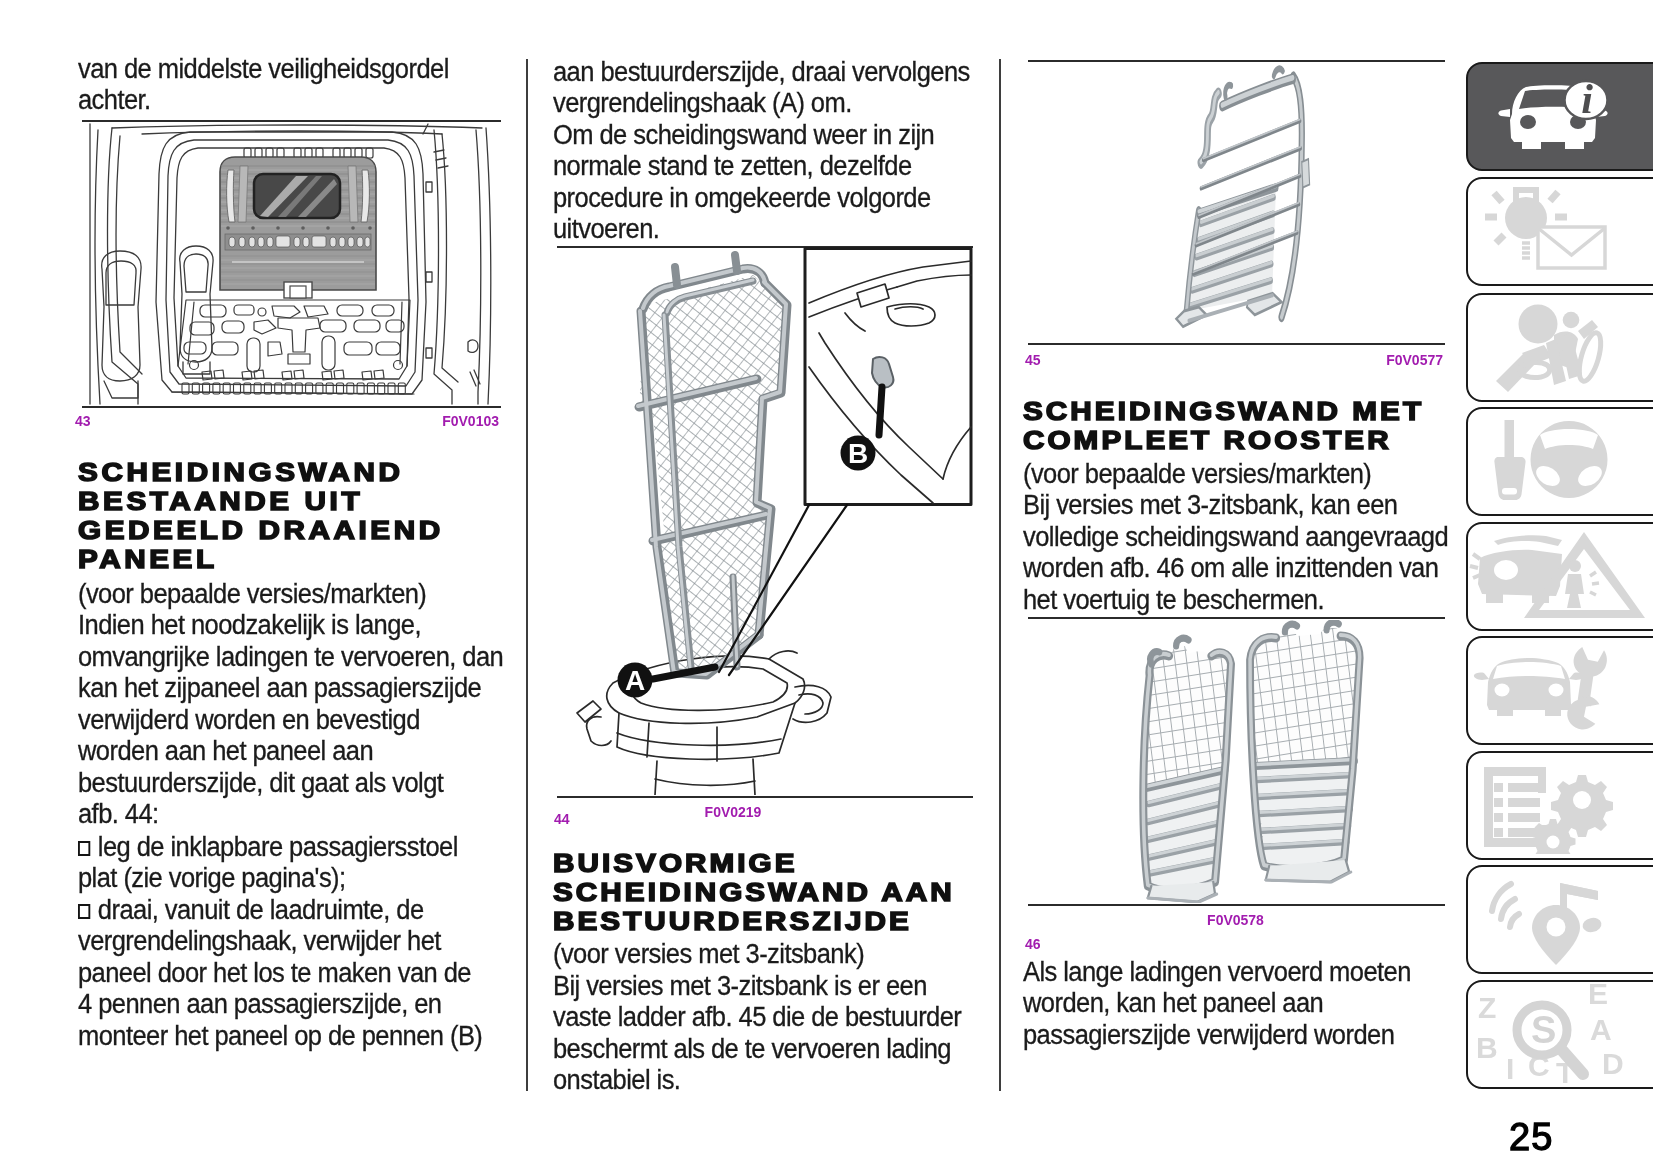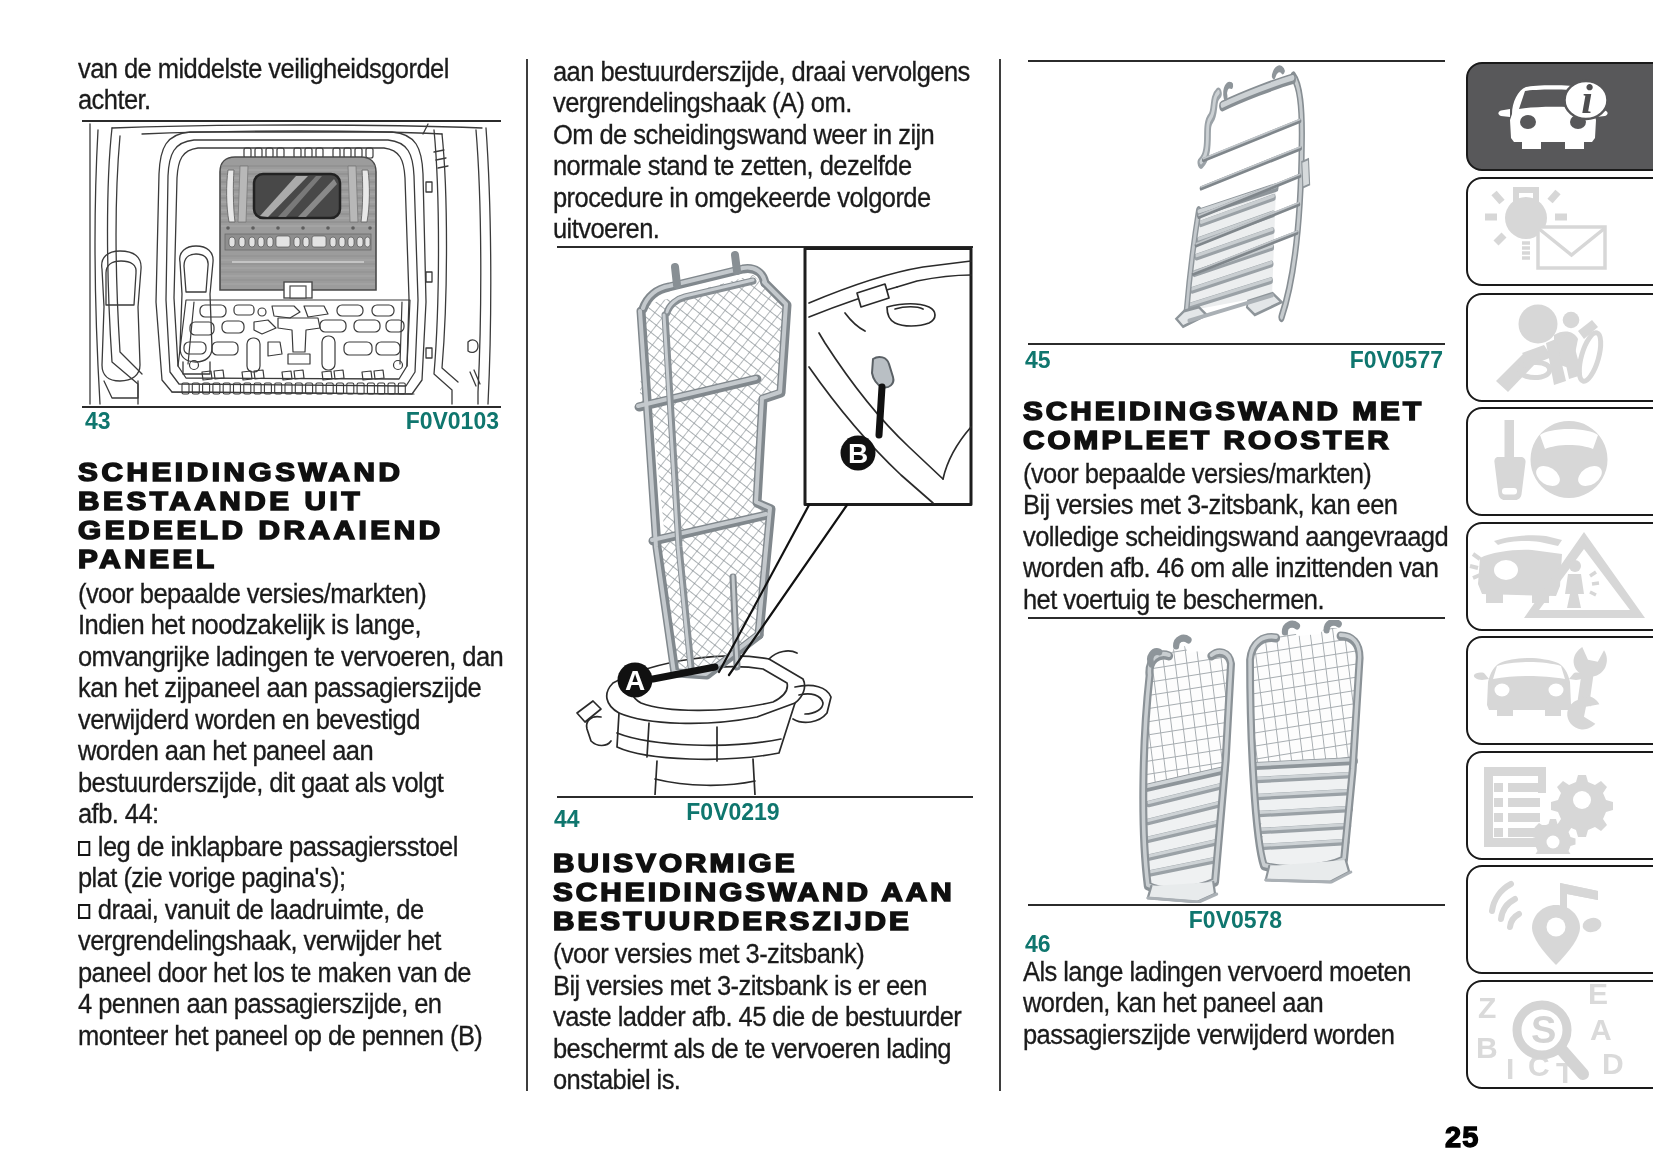--- a/index.html
+++ b/index.html
@@ -4,21 +4,21 @@
 <style>
 html,body{margin:0;padding:0;}
 body{width:1653px;height:1165px;background:#fff;overflow:hidden;position:relative;
   font-family:"Liberation Sans",sans-serif;}
 .abs{position:absolute;}
 .txt{position:absolute;font-size:27px;line-height:31.5px;color:#1b1b1b;letter-spacing:-0.6px;white-space:pre;transform:scaleX(0.945);transform-origin:0 0;-webkit-text-stroke:0.3px #1b1b1b;}
 .hd{position:absolute;font-weight:bold;font-size:26.5px;line-height:29px;color:#101010;
   letter-spacing:3.2px;-webkit-text-stroke:1.6px #101010;white-space:pre;
   transform:scaleX(1.12);transform-origin:0 0;}
 .hd2{letter-spacing:2.72px;}
-.cap{position:absolute;font-weight:bold;font-size:23px;line-height:20px;color:#0f766e;}
+.cap{position:absolute;font-weight:bold;font-size:14px;line-height:20px;color:#a21caf;}
 .rule{position:absolute;height:2px;background:#2b2b2b;}
 .vsep{position:absolute;width:1.6px;background:#3e3e3e;top:59px;height:1032px;}
 .sq{display:inline-block;width:9px;height:11px;border:2.6px solid #141414;margin-right:8px;}
 .box{position:absolute;left:1466px;width:206px;height:105px;border:2.2px solid #1a1a1a;
   border-radius:16px;background:#fff;}
 .box.dark{background:#58585a;}
 </style>
 </head>
 <body>
 <div class="vsep" style="left:526.3px"></div>
@@ -201,21 +201,21 @@
   <path d="M352,8 C358,70 358,180 352,252 L370,268 L370,282"></path>
   <path d="M360,12 C366,70 366,175 360,246 L376,260"></path>
   <path d="M394,8 C400,80 400,190 396,270 L396,282"></path>
   <path d="M404,6 C410,90 410,200 406,282"></path>
   <path d="M386,220 C390,216 396,218 396,224 C396,230 390,232 386,229 Z"></path>
   <path d="M388,250 l6,14 M392,248 l6,14"></path>
   <path d="M344,60 l6,0 l0,10 l-6,0 Z M344,150 l6,0 l0,10 l-6,0 Z M344,226 l6,0 l0,10 l-6,0 Z"></path>
 </g>
 </svg></div>
 <div class="rule" style="left:82px;top:406.3px;width:419px;"></div>
-<div class="cap" style="left:85px;top:411.3px;">43</div>
+<div class="cap" style="left:75px;top:411.3px;">43</div>
 <div class="cap" style="left:82px;top:411.3px;width:417px;text-align:right;">F0V0103</div>
 
 <div class="hd" style="left:77.5px;top:457.9px;">SCHEIDINGSWAND
 BESTAANDE UIT
 GEDEELD DRAAIEND
 PANEEL</div>
 
 <div class="txt" style="left:77.5px;top:578.7px;">(voor bepaalde versies/markten)</div>
 <div class="txt" style="left:77.5px;top:610.3px;">Indien het noodzakelijk is lange,
 omvangrijke ladingen te vervoeren, dan
@@ -646,14 +646,14 @@
     <text x="38" y="97">I</text>
     <text x="60" y="94">C</text>
     <text x="88" y="101">T</text>
     <text x="134" y="92">D</text>
   </g>
   <circle cx="74" cy="48" r="25" fill="#fff" stroke="#d4d4d4" stroke-width="9"></circle>
   <text x="63" y="61" font-family="Liberation Sans, sans-serif" font-weight="bold" font-size="38" fill="#d4d4d4">S</text>
   <path d="M93,67 L115,92" stroke="#d4d4d4" stroke-width="12" stroke-linecap="round" fill="none"></path>
 </svg></div>
 
-<div class="abs" style="left:1445px;top:1122px;line-height:30px;font-size:29px;font-weight:bold;
+<div class="abs" style="left:1509px;top:1122px;line-height:30px;font-size:38px;font-weight:normal;
   -webkit-text-stroke:1.3px #000;letter-spacing:1px;">25</div>
 
 </body></html>

